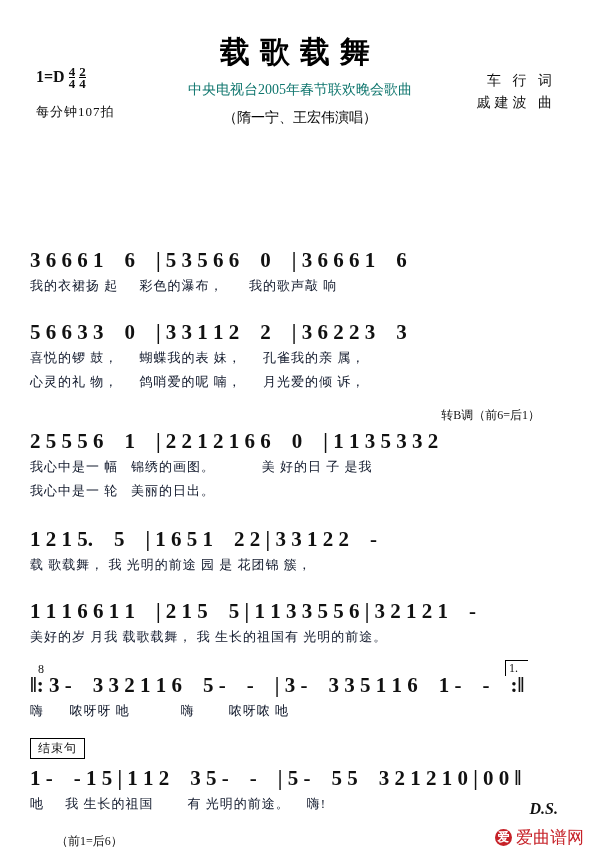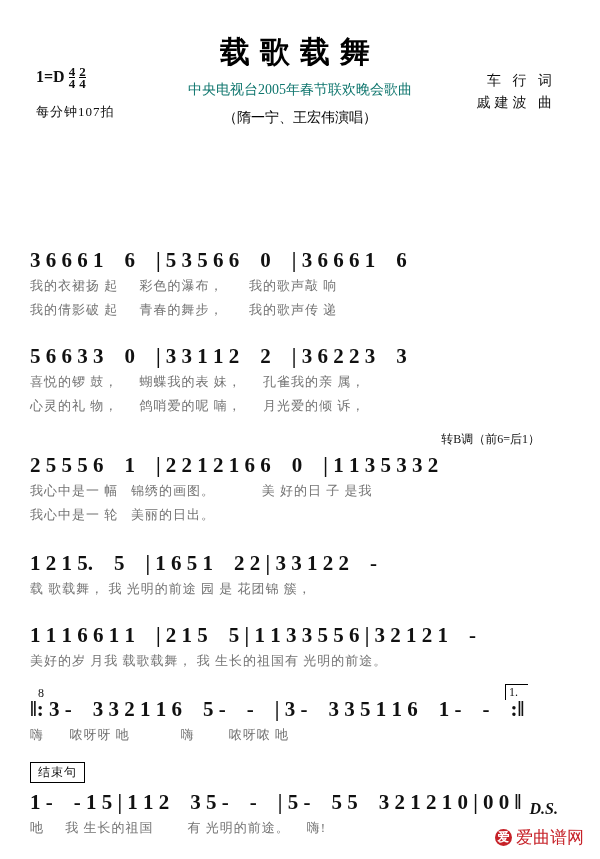--- a/index.html
+++ b/index.html
@@ -93,21 +93,21 @@
     white-space:pre;
     line-height:30px;
   }
   .lyricrow{
     display:flex;
     font-size:13px;
     letter-spacing:1px;
     height:22px;
     line-height:22px;
     white-space:pre;
-    color:#737373;
+    color:#0f172a;
   }
   .lyricrow.second{margin-top:2px;}
   .rowtext{white-space:pre;}
   .annot{
     font-size:12px;
     letter-spacing:0px;
   }
   .annot-right{
     text-align:right;
     padding-right:60px;
@@ -174,21 +174,20 @@
         <span class="num">2</span>
         <span class="den" style="border-top:1px solid #000;">4</span>
       </span>
     </div>
     <div class="tempo">每分钟107拍</div>
   </div>
 
   <div class="system" style="margin-top:118px;">
     <div class="noterow rowtext">3 6 6 6 1    6    | 5 3 5 6 6    0    | 3 6 6 6 1    6</div>
     <div class="lyricrow rowtext">我的衣裙扬 起     彩色的瀑布，      我的歌声敲 响</div>
-    <div class="lyricrow second rowtext">我的倩影破 起     青春的舞步，      我的歌声传 递</div>
   </div>
 
   <div class="system" style="margin-top:20px;">
     <div class="noterow rowtext">5 6 6 3 3    0    | 3 3 1 1 2    2    | 3 6 2 2 3    3</div>
     <div class="lyricrow rowtext">喜悦的锣 鼓，     蝴蝶我的表 妹，     孔雀我的亲 属，</div>
     <div class="lyricrow second rowtext">心灵的礼 物，     鸽哨爱的呢 喃，     月光爱的倾 诉，</div>
   </div>
 
   <div class="annot annot-right" style="margin-top:14px;">转B调（前6=后1）</div>
 

